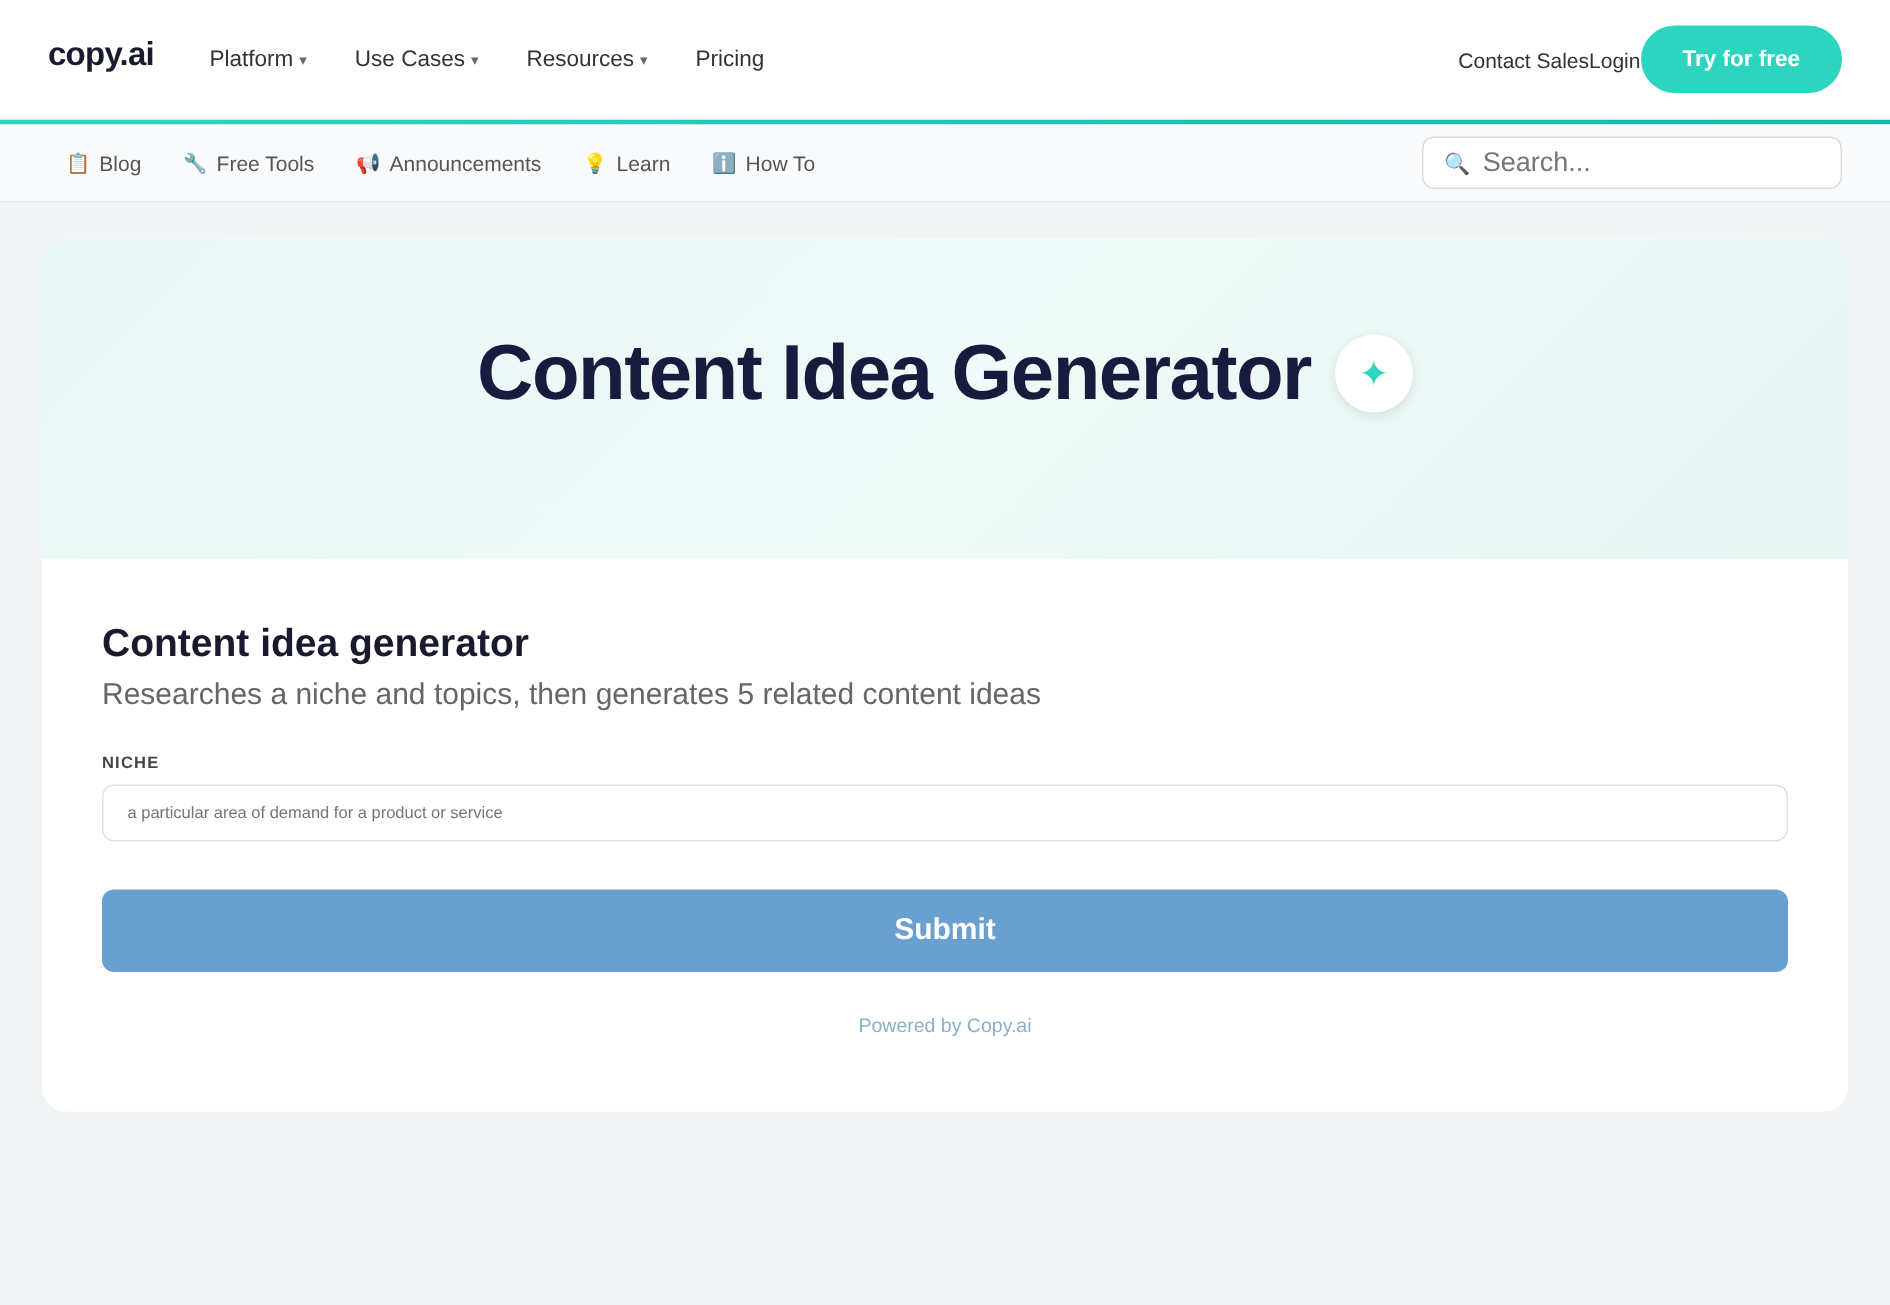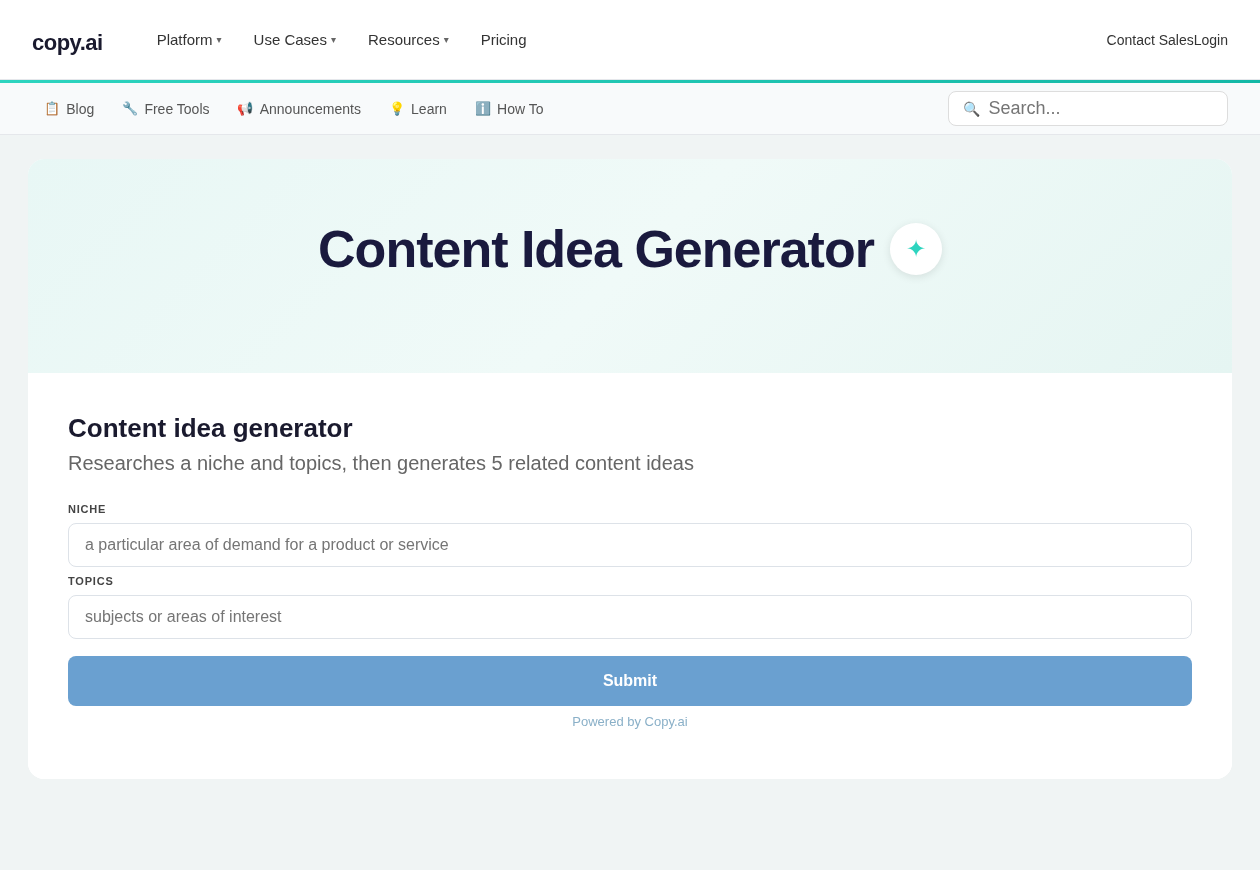--- a/index.html
+++ b/index.html
@@ -8,21 +8,21 @@
     
     .top-nav {
       background: #fff;
       border-bottom: 1px solid #e5e7eb;
       padding: 0 32px;
       height: 80px;
       display: flex;
       align-items: center;
       justify-content: space-between;
     }
-    .nav-left { display: flex; align-items: flex-end; gap: 20px; }
+    .nav-left { display: flex; align-items: flex-start; gap: 3px; }
     .logo {
       font-size: 22px;
       font-weight: 800;
       color: #1a1a2e;
       margin-right: 20px;
       letter-spacing: -0.5px;
     }
     .nav-links { display: flex; align-items: center; gap: 4px; }
     .nav-item {
       display: flex; align-items: center; gap: 4px;
@@ -162,40 +162,40 @@
       color: #444;
       letter-spacing: 0.8px;
       text-transform: uppercase;
       margin-bottom: 8px;
     }
     .form-input {
       width: 100%;
       padding: 12px 16px;
       border: 1.5px solid #dde2e8;
       border-radius: 8px;
-      font-size: 16px;
+      font-size: 11px;
       color: #999;
       outline: none;
       background: #fff;
     }
     .submit-btn {
       width: 100%;
       padding: 16px;
       background: #6aa0d0;
       color: #fff;
       border: none;
       border-radius: 8px;
-      font-size: 16px;
+      font-size: 20px;
       font-weight: 600;
       cursor: pointer;
-      margin-top: 9px;
+      margin-top: 24px;
     }
     .powered-by {
       text-align: center;
-      margin-top: 8px;
+      margin-top: 28px;
       font-size: 13px;
       color: #8ab0c8;
     }
   </style>
 </head>
 <body>
 
 <nav class="top-nav">
   <div class="nav-left">
     <div class="logo">copy.ai</div>
@@ -213,20 +213,21 @@
         <span class="chevron">▾</span>
       </div>
       <div class="nav-item">
         <span>Pricing</span>
       </div>
     </div>
   </div>
   <div class="nav-right">
     <span class="contact-sales">Contact Sales</span>
     <span class="login-btn">Login</span>
+    <button class="try-free-btn">Try for free</button>
   </div>
 </nav>
 
 <div class="teal-border"></div>
 
 <nav class="sub-nav">
   <div class="sub-nav-links">
     <div class="sub-nav-item">
       <span class="sub-nav-icon">📋</span>
       <span>Blog</span>
@@ -268,23 +269,19 @@
 
     <div class="form-section">
       <h2 class="form-title">Content idea generator</h2>
       <p class="form-subtitle">Researches a niche and topics, then generates 5 related content ideas</p>
 
       <div class="form-group">
         <label class="form-label">NICHE</label>
         <input type="text" class="form-input" placeholder="a particular area of demand for a product or service" style="">
       </div>
 
-      <div class="form-group">
-        <label class="form-label">TOPICS</label>
-        <input type="text" class="form-input" placeholder="subjects or areas of interest" style="">
-      </div>
 
       <button class="submit-btn">Submit</button>
       <p class="powered-by">Powered by Copy.ai</p>
     </div>
 
   </div>
 </div>
 
 </body></html>

